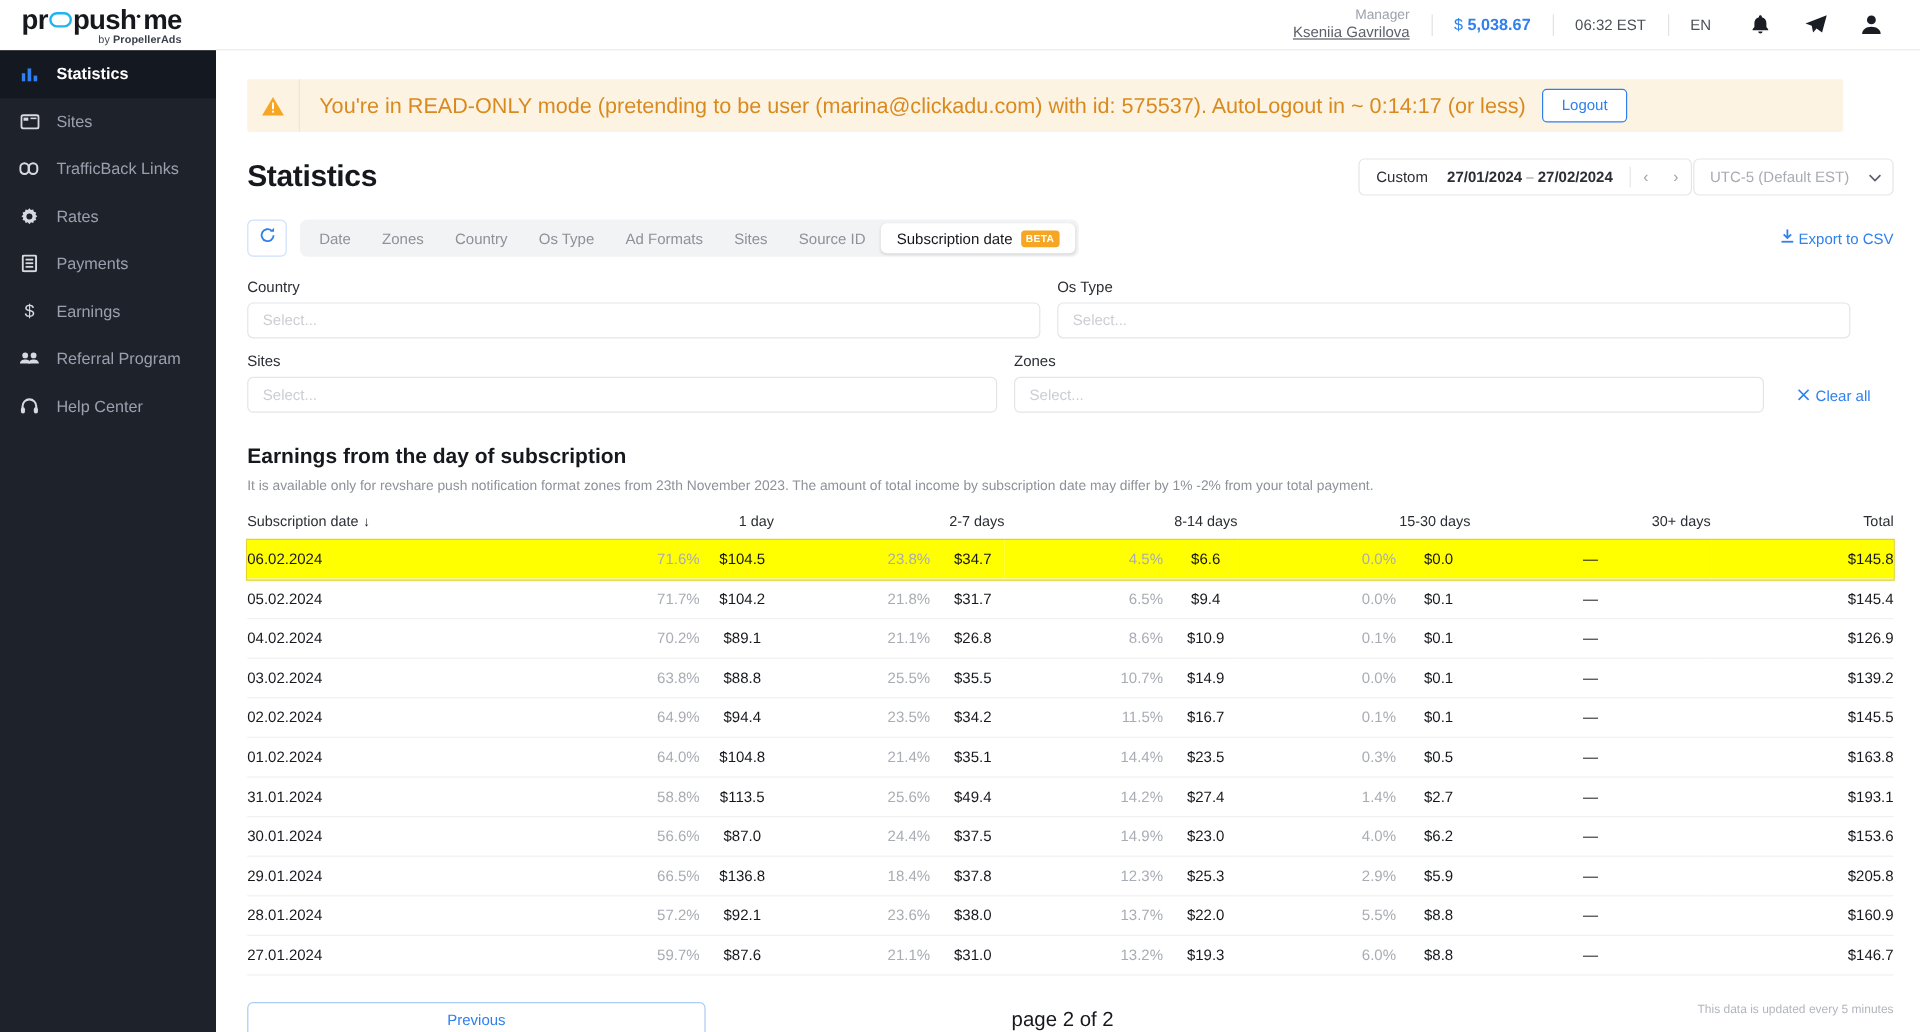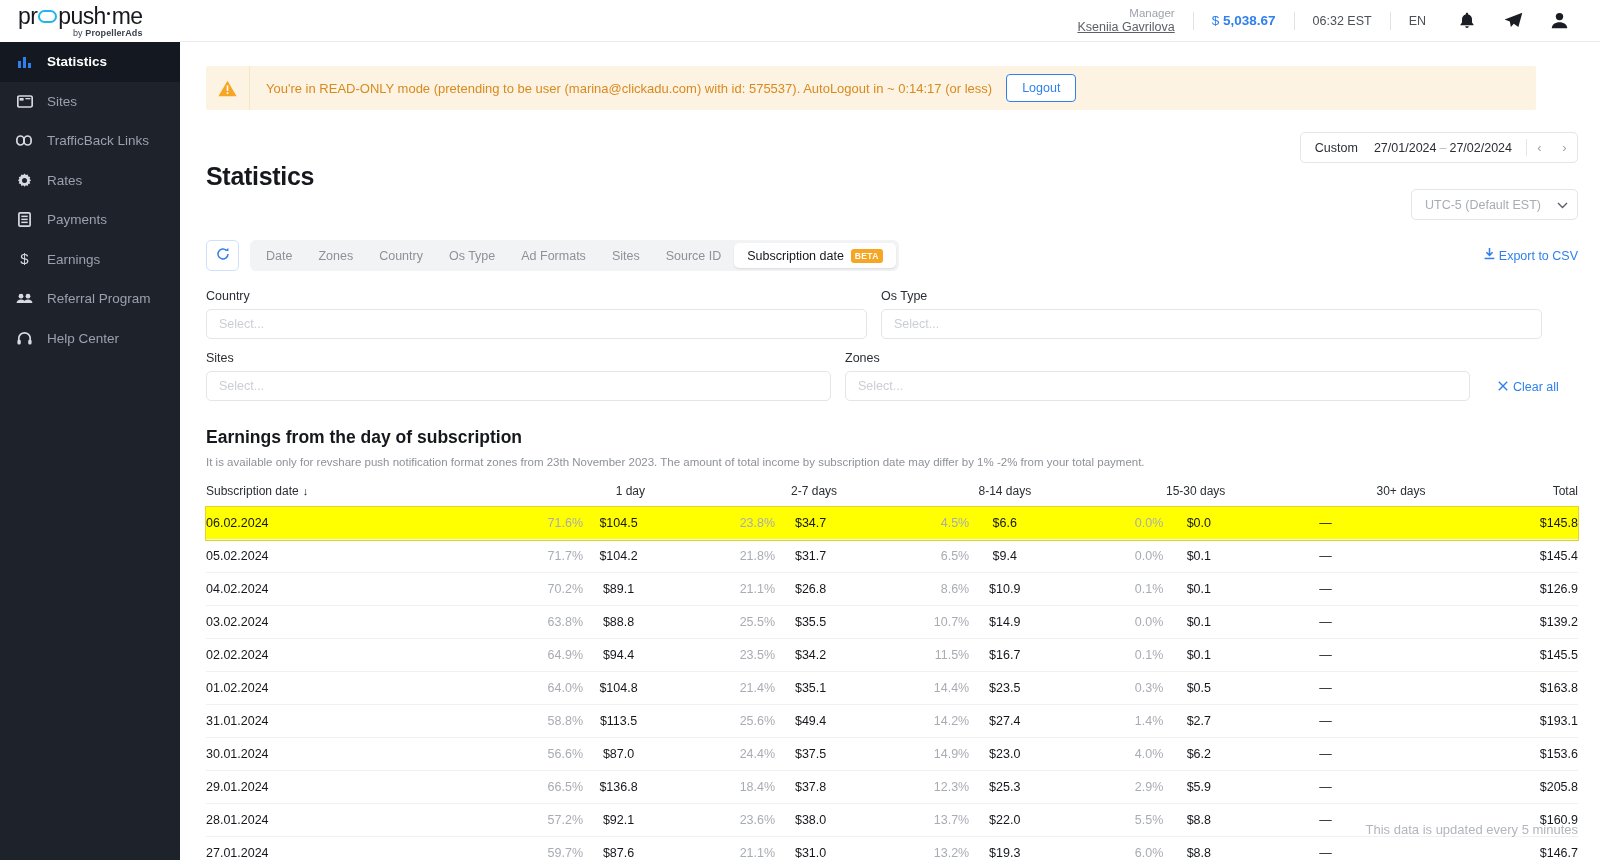--- a/index.html
+++ b/index.html
@@ -15,21 +15,21 @@
   .sidebar {
     width: 180px; min-width: 180px; height: 860px;
     background: #1e222b; display: flex; flex-direction: column;
   }
   .logo-box {
     height: 42px; background: #ffffff; display: flex;
     align-items: center; padding-left: 18px;
   }
   .logo-text { position: relative; line-height: 1; }
   .logo-main {
-    font-size: 23px; font-weight: 400; color: #16181d;
+    font-size: 23px; font-weight: 700; color: #16181d;
     letter-spacing: -0.6px; display: flex; align-items: baseline;
   }
   .logo-o {
     display: inline-block; width: 19px; height: 13px;
     border: 2.5px solid #1fb6f0; border-radius: 7px;
     margin: 0 1px; position: relative; top: -1px;
   }
   .logo-dot {
     display: inline-block; width: 3px; height: 3px; border-radius: 50%;
     background: #16181d; margin: 0 2px 0 1px; position: relative; top: -9px;
@@ -77,37 +77,37 @@
   
   .banner {
     margin: 24px 0 0 0; background: #fdf3e3; display: flex; align-items: stretch;
     height: 44px; border-radius: 2px; max-width: 1330px;
   }
   .banner-ico {
     width: 44px; display: flex; align-items: center; justify-content: center;
     border-right: 1px solid #f5e6cb;
   }
   .banner-body { flex: 1; display: flex; align-items: center; padding: 0 16px; gap: 14px; }
-  .banner-text { font-size: 13px; color: #d98a1f; }
+  .banner-text { font-size: 18px; color: #d98a1f; }
   .logout-btn {
     border: 1px solid #2f80ed; color: #2f80ed; background: #fff;
     border-radius: 4px; font-size: 12.5px; padding: 6px 15px; cursor: pointer;
     font-family: "Liberation Sans", sans-serif;
   }
 
   
   .title-row { display: flex; align-items: center; justify-content: space-between; margin-top: 22px; }
   .page-title { font-size: 25px; font-weight: 700; color: #16181d; letter-spacing: -0.3px; }
-  .title-right { display: flex; align-items: flex-end; gap: 26px; flex-direction: column; }
+  .title-right { display: flex; align-items: flex-start; gap: 1px; }
   .daterange {
     display: flex; align-items: center; border: 1px solid #e3e5e8; border-radius: 5px;
     height: 31px; background: #fff; font-size: 12.5px; color: #2b2e34;
   }
   .dr-custom { padding: 0 16px 0 14px; }
-  .dr-dates { padding: 0 14px 0 0; white-space: nowrap; }
+  .dr-dates { padding: 0 14px 0 0; white-space: nowrap; font-weight: bold; }
   .dr-dates .dash { color: #b6b9be; padding: 0 3px; }
   .dr-divider { width: 1px; height: 17px; background: #e3e5e8; }
   .dr-arrow { width: 25px; text-align: center; color: #9ea2a9; cursor: pointer; font-size: 13px; }
   .tz-select {
     display: flex; align-items: center; justify-content: space-between;
     border: 1px solid #e3e5e8; border-radius: 5px; height: 31px; width: 167px;
     padding: 0 9px 0 13px; font-size: 12.5px; color: #a8acb3; background: #fff; cursor: pointer;
   }
 
   
@@ -184,22 +184,22 @@
   .pager { display: flex; align-items: center; margin-top: 22px; }
   .prev-btn {
     width: 382px; height: 30px; border: 1px solid #aacbf7; border-radius: 5px;
     background: #fff; color: #2f80ed; font-size: 12.5px; display: flex;
     align-items: center; justify-content: center; cursor: pointer;
     font-family: "Liberation Sans", sans-serif;
   }
   .page-info { font-size: 17px; color: #16181d; margin-left: 255px; }
 
   .footnote {
-    position: absolute; right: 22px; bottom: 23px;
-    font-size: 13px; color: #b2b6bc;
+    position: absolute; right: 22px; bottom: 13px;
+    font-size: 10px; color: #b2b6bc;
   }
 </style>
 </head>
 <body>
 
 <div class="app">
 
   <aside class="sidebar">
     <div class="logo-box">
       <div class="logo-text">

